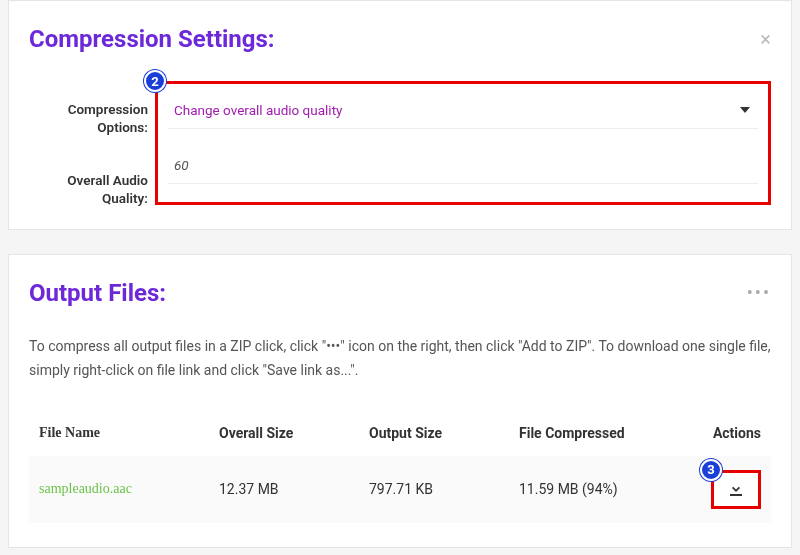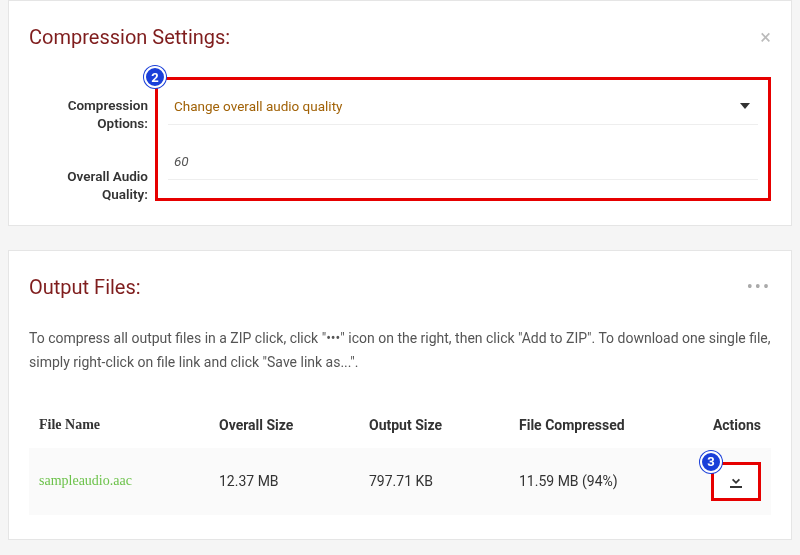--- a/index.html
+++ b/index.html
@@ -18,23 +18,23 @@
       padding: 24px 20px 24px 20px;
       position: relative;
     }
     .panel-header {
       display: flex;
       justify-content: space-between;
       align-items: center;
       margin-bottom: 28px;
     }
     .panel-title {
-      font-size: 20px;
-      font-weight: 400;
-      color: #7f1d1d;
+      font-size: 24px;
+      font-weight: 700;
+      color: #6d28d9;
     }
     .close-x {
       color: #bbb;
       font-size: 20px;
       cursor: pointer;
       line-height: 1;
     }
     .more-dots {
       color: #aaa;
       font-size: 18px;
@@ -82,21 +82,21 @@
       line-height: 1.35;
     }
     .form-label.row1 { top: 16px; }
     .form-label.row2 { top: 87px; }
     .select-like {
       flex: 1;
       border: none;
       border-bottom: 1px solid #eee;
       padding: 10px 28px 10px 6px;
       font-size: 13.5px;
-      color: #a16207;
+      color: #a21caf;
       background: #fff;
       position: relative;
       cursor: pointer;
     }
     .select-like::after {
       content: "";
       position: absolute;
       right: 8px;
       top: 50%;
       transform: translateY(-50%);

